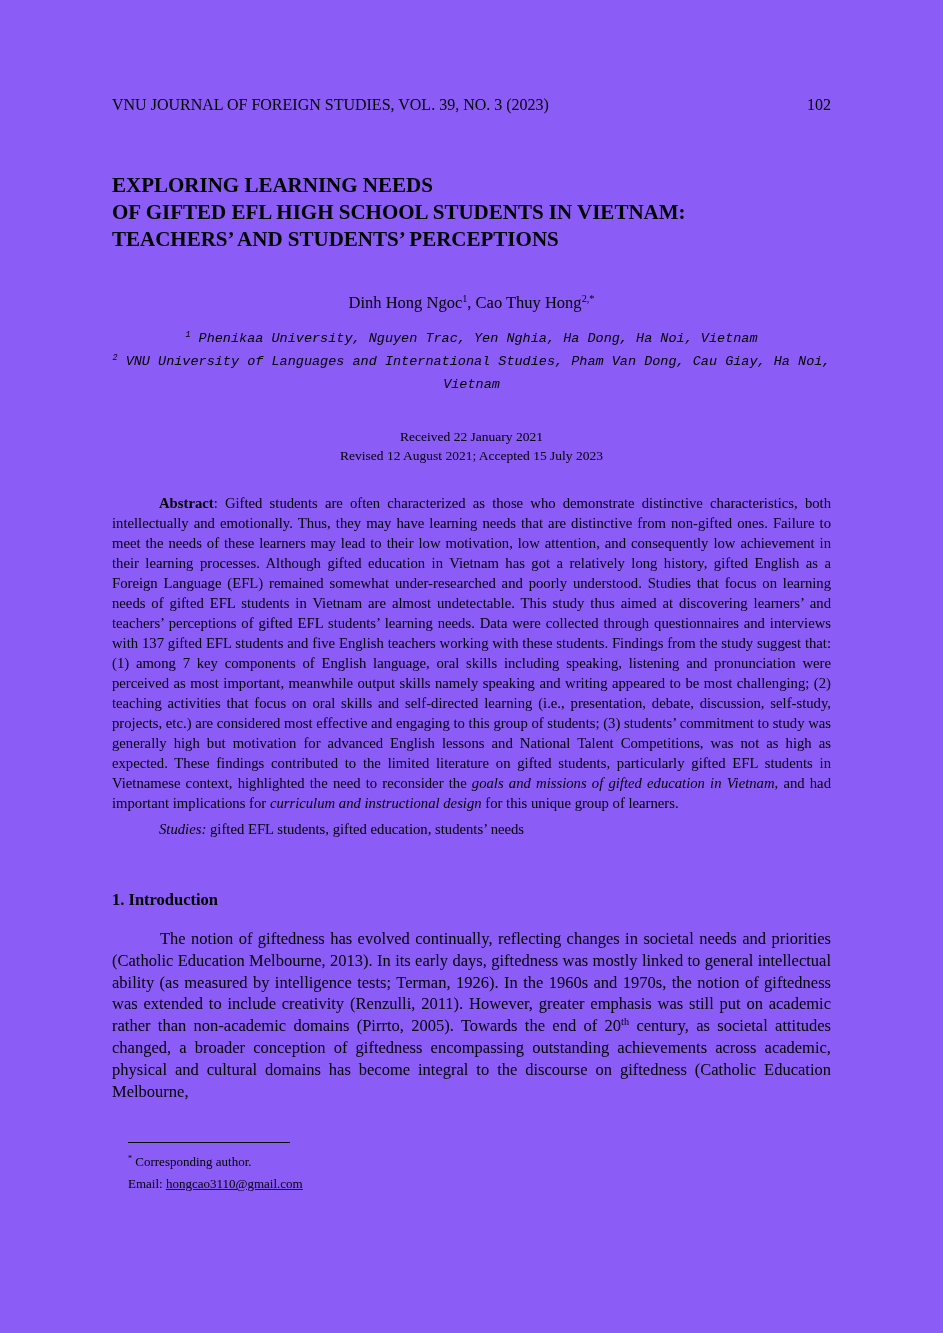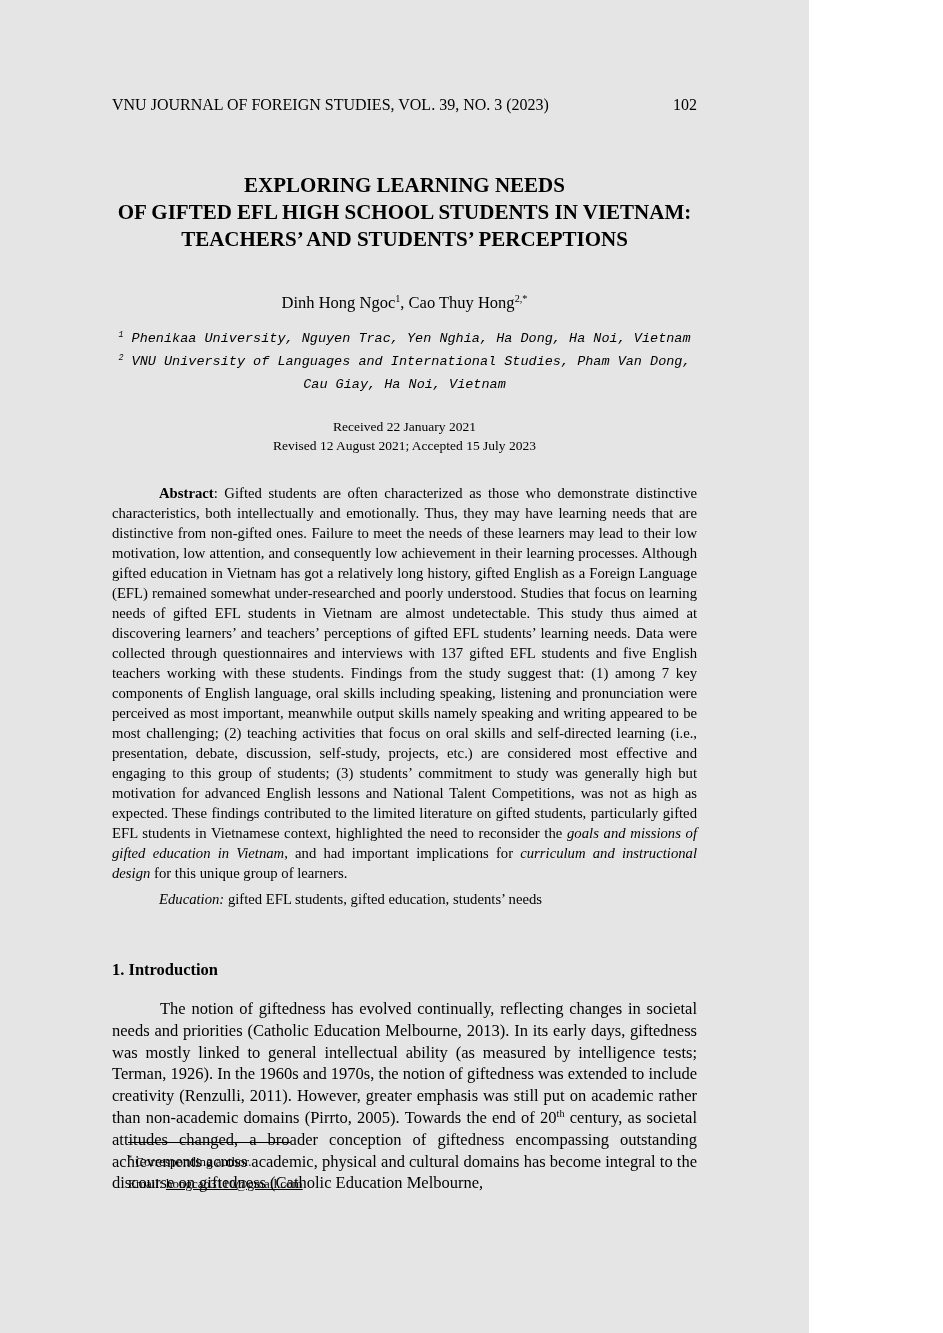--- a/index.html
+++ b/index.html
@@ -4,61 +4,60 @@
 <style>
   * { margin: 0; padding: 0; box-sizing: border-box; }
   html, body { background: #ffffff; }
   body {
     font-family: "Liberation Serif", "DejaVu Serif", serif;
     color: #000000;
     width: 943px;
   }
   .page {
     position: relative;
-    width: 809px;
+    width: 943px;
     height: 1333px;
-    background: #e5e5e5;
+    background: #8b5cf6;
     padding: 96px 112px 0 112px;
     overflow: hidden;
   }
   .running-head {
     display: flex;
     justify-content: space-between;
     align-items: baseline;
     font-size: 16px;
   }
   sup {
     font-size: 0.62em;
     vertical-align: super;
     line-height: 0;
   }
   .title {
     margin-top: 58px;
-    text-align: center;
     font-size: 21px;
     font-weight: bold;
     line-height: 27px;
   }
   .tline { display: block; }
   .authors {
     margin-top: 40px;
     text-align: center;
     font-size: 16.5px;
     line-height: 20px;
   }
   .affils { margin-top: 14px; }
   .affil {
     text-align: center;
     font-style: italic;
     font-size: 13.5px;
     line-height: 23px;
     font-family: Liberation Mono, monospace;
   }
   .dates {
-    margin-top: 21px;
+    margin-top: 31px;
     text-align: center;
     font-size: 13.5px;
     line-height: 19px;
   }
   .abstract {
     margin-top: 28px;
     font-size: 14.7px;
     line-height: 20px;
     text-align: justify;
     text-indent: 47px;
@@ -123,21 +122,21 @@
     <p class="affil"><sup>2</sup><span> VNU University of Languages and International Studies, Pham Van Dong, Cau Giay, Ha Noi, Vietnam</span></p>
   </div>
 
   <div class="dates">
     <div>Received 22 January 2021</div>
     <div>Revised 12 August 2021; Accepted 15 July 2023</div>
   </div>
 
   <p class="abstract"><b>Abstract</b><span>: Gifted students are often characterized as those who demonstrate distinctive characteristics, both intellectually and emotionally. Thus, they may have learning needs that are distinctive from non-gifted ones. Failure to meet the needs of these learners may lead to their low motivation, low attention, and consequently low achievement in their learning processes. Although gifted education in Vietnam has got a relatively long history, gifted English as a Foreign Language (EFL) remained somewhat under-researched and poorly understood. Studies that focus on learning needs of gifted EFL students in Vietnam are almost undetectable. This study thus aimed at discovering learners’ and teachers’ perceptions of gifted EFL students’ learning needs. Data were collected through questionnaires and interviews with 137 gifted EFL students and five English teachers working with these students. Findings from the study suggest that: (1) among 7 key components of English language, oral skills including speaking, listening and pronunciation were perceived as most important, meanwhile output skills namely speaking and writing appeared to be most challenging; (2) teaching activities that focus on oral skills and self-directed learning (i.e., presentation, debate, discussion, self-study, projects, etc.) are considered most effective and engaging to this group of students; (3) students’ commitment to study was generally high but motivation for advanced English lessons and National Talent Competitions, was not as high as expected. These findings contributed to the limited literature on gifted students, particularly gifted EFL students in Vietnamese context, highlighted the need to reconsider the </span><i>goals and missions of gifted education in Vietnam</i><span>, and had important implications for </span><i>curriculum and instructional design</i><span> for this unique group of learners.</span></p>
 
-  <p class="keywords"><i>Education:</i><span> gifted EFL students, gifted education, students’ needs</span></p>
+  <p class="keywords"><i>Studies:</i><span> gifted EFL students, gifted education, students’ needs</span></p>
 
   <h2 class="section-heading">1. Introduction</h2>
 
   <p class="body-para"><span>The notion of giftedness has evolved continually, reflecting changes in societal needs and priorities (Catholic Education Melbourne, 2013). In its early days, giftedness was mostly linked to general intellectual ability (as measured by intelligence tests; Terman, 1926). In the 1960s and 1970s, the notion of giftedness was extended to include creativity (Renzulli, 2011). However, greater emphasis was still put on academic rather than non-academic domains (Pirrto, 2005). Towards the end of 20</span><sup>th</sup><span> century, as societal attitudes changed, a broader conception of giftedness encompassing outstanding achievements across academic, physical and cultural domains has become integral to the discourse on giftedness (Catholic Education Melbourne,</span></p>
 
   <div class="footnote">
     <div class="footnote-rule"></div>
     <p><sup>*</sup><span> Corresponding author.</span></p>
     <p><span>Email: </span><a href="#" class="email-link">hongcao3110@gmail.com</a></p>
   </div>

